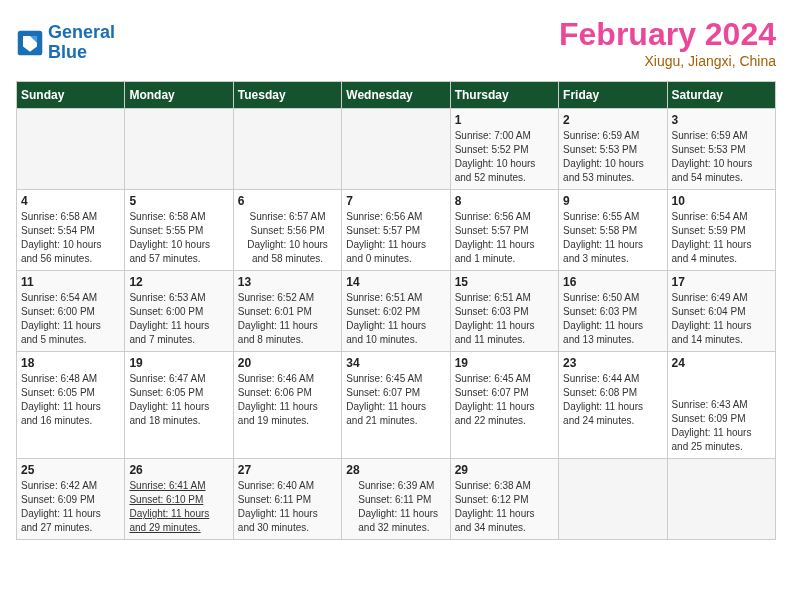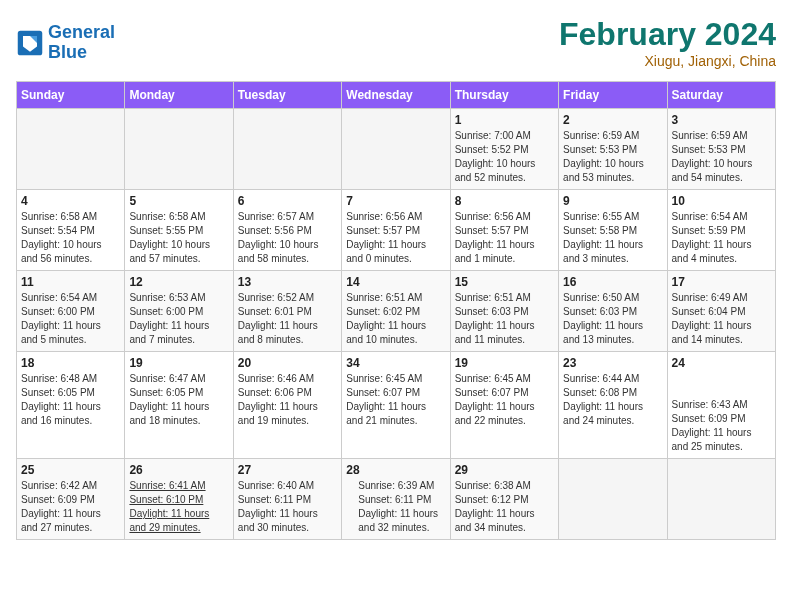--- a/index.html
+++ b/index.html
@@ -33,33 +33,33 @@
     .logo-icon {
       width: 28px;
       height: 28px;
     }
     .title-block {
       text-align: right;
     }
     .month-title {
       font-size: 32px;
       font-weight: bold;
-      color: #0f766e;
+      color: #ec4899;
     }
     .subtitle {
       font-size: 14px;
       color: #a16207;
     }
     table {
       width: 100%;
       border-collapse: collapse;
       font-size: 11px;
     }
     thead tr th {
-      background-color: #8b5cf6;
+      background-color: #14532d;
       color: #fff;
       padding: 6px 4px;
       text-align: left;
       font-size: 12px;
       font-weight: bold;
       border: 1px solid #ccc;
     }
     tbody tr td {
       vertical-align: top;
       padding: 4px;
@@ -157,21 +157,21 @@
         </td>
         <td>
           <div class="day-num">5</div>
           <div class="day-info" style="white-space: pre-line;">Sunrise: 6:58 AM
 Sunset: 5:55 PM
 Daylight: 10 hours
 and 57 minutes.</div>
         </td>
         <td>
           <div class="day-num">6</div>
-          <div class="day-info" style="white-space: pre-line;">Sunrise: 6:57 AM
+          <div class="day-info" style="white-space: pre-line; text-align: center;">Sunrise: 6:57 AM
 Sunset: 5:56 PM
 Daylight: 10 hours
 and 58 minutes.</div>
         </td>
         <td>
           <div class="day-num">7</div>
           <div class="day-info" style="white-space: pre-line;">Sunrise: 6:56 AM
 Sunset: 5:57 PM
 Daylight: 11 hours
 and 0 minutes.</div>

